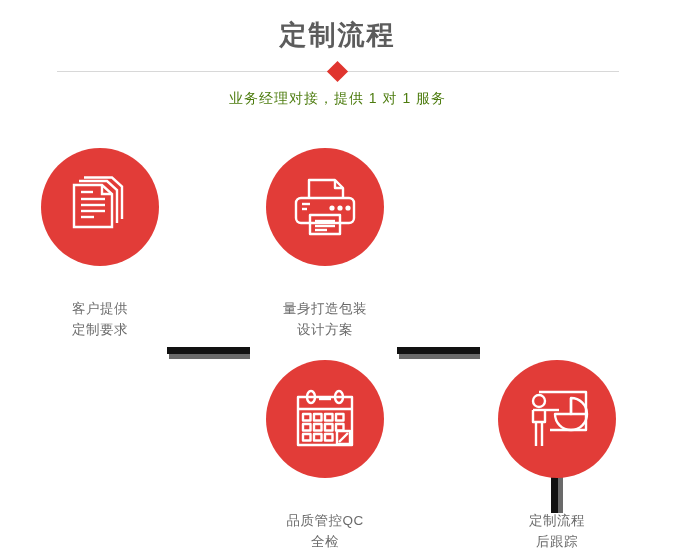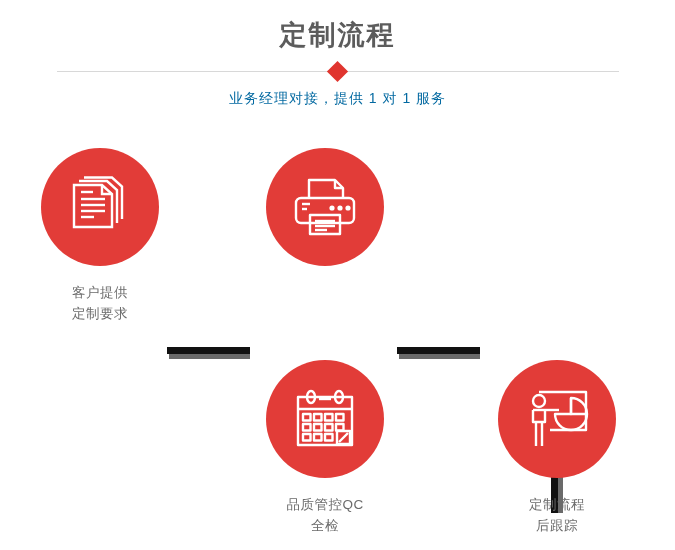--- a/index.html
+++ b/index.html
@@ -61,21 +61,21 @@
     background: #e0352f;
     transform: rotate(45deg);
   }
   .page-subtitle {
     position: absolute;
     top: 90px;
     left: 0;
     width: 675px;
     text-align: center;
     font-size: 14px;
-    color: #0369a1;
+    color: #4d7c0f;
     letter-spacing: 1px;
   }
 
   
   .steps {
     position: absolute;
     left: 0;
     top: 140px;
     width: 675px;
     height: 410px;
@@ -99,21 +99,21 @@
     margin: 0 auto;
     position: relative;
   }
   .circle svg {
     position: absolute;
     left: 50%;
     top: 50%;
     transform: translate(-50%, -50%);
   }
   .step-label {
-    margin-top: 16px;
+    margin-top: 32px;
     font-size: 13.5px;
     line-height: 21px;
     color: #6b6b6b;
     white-space: pre-line;
     letter-spacing: 0.5px;
   }
 
   
   .conn-h {
     position: absolute;
@@ -219,20 +219,22 @@
           <line x1="22" y1="49" x2="42" y2="49"></line>
           <line x1="22" y1="53" x2="34" y2="53"></line>
         </g>
         <g fill="#ffffff">
           <circle cx="39" cy="31" r="2.6"></circle>
           <circle cx="47" cy="31" r="2.6"></circle>
           <circle cx="55" cy="31" r="2.6"></circle>
         </g>
       </svg>
     </div>
+    <div class="step-label">量身打造包装
+设计方案</div>
   </div>
 
 
 
   <div class="step step-r2 step-c2">
     <div class="circle">
       <svg width="62" height="60" viewBox="0 0 62 60">
         <g fill="none" stroke="#ffffff" stroke-width="2.4" stroke-linejoin="round">
           <rect x="4" y="8" width="54" height="48"></rect>
           <line x1="4" y1="20" x2="58" y2="20"></line>

